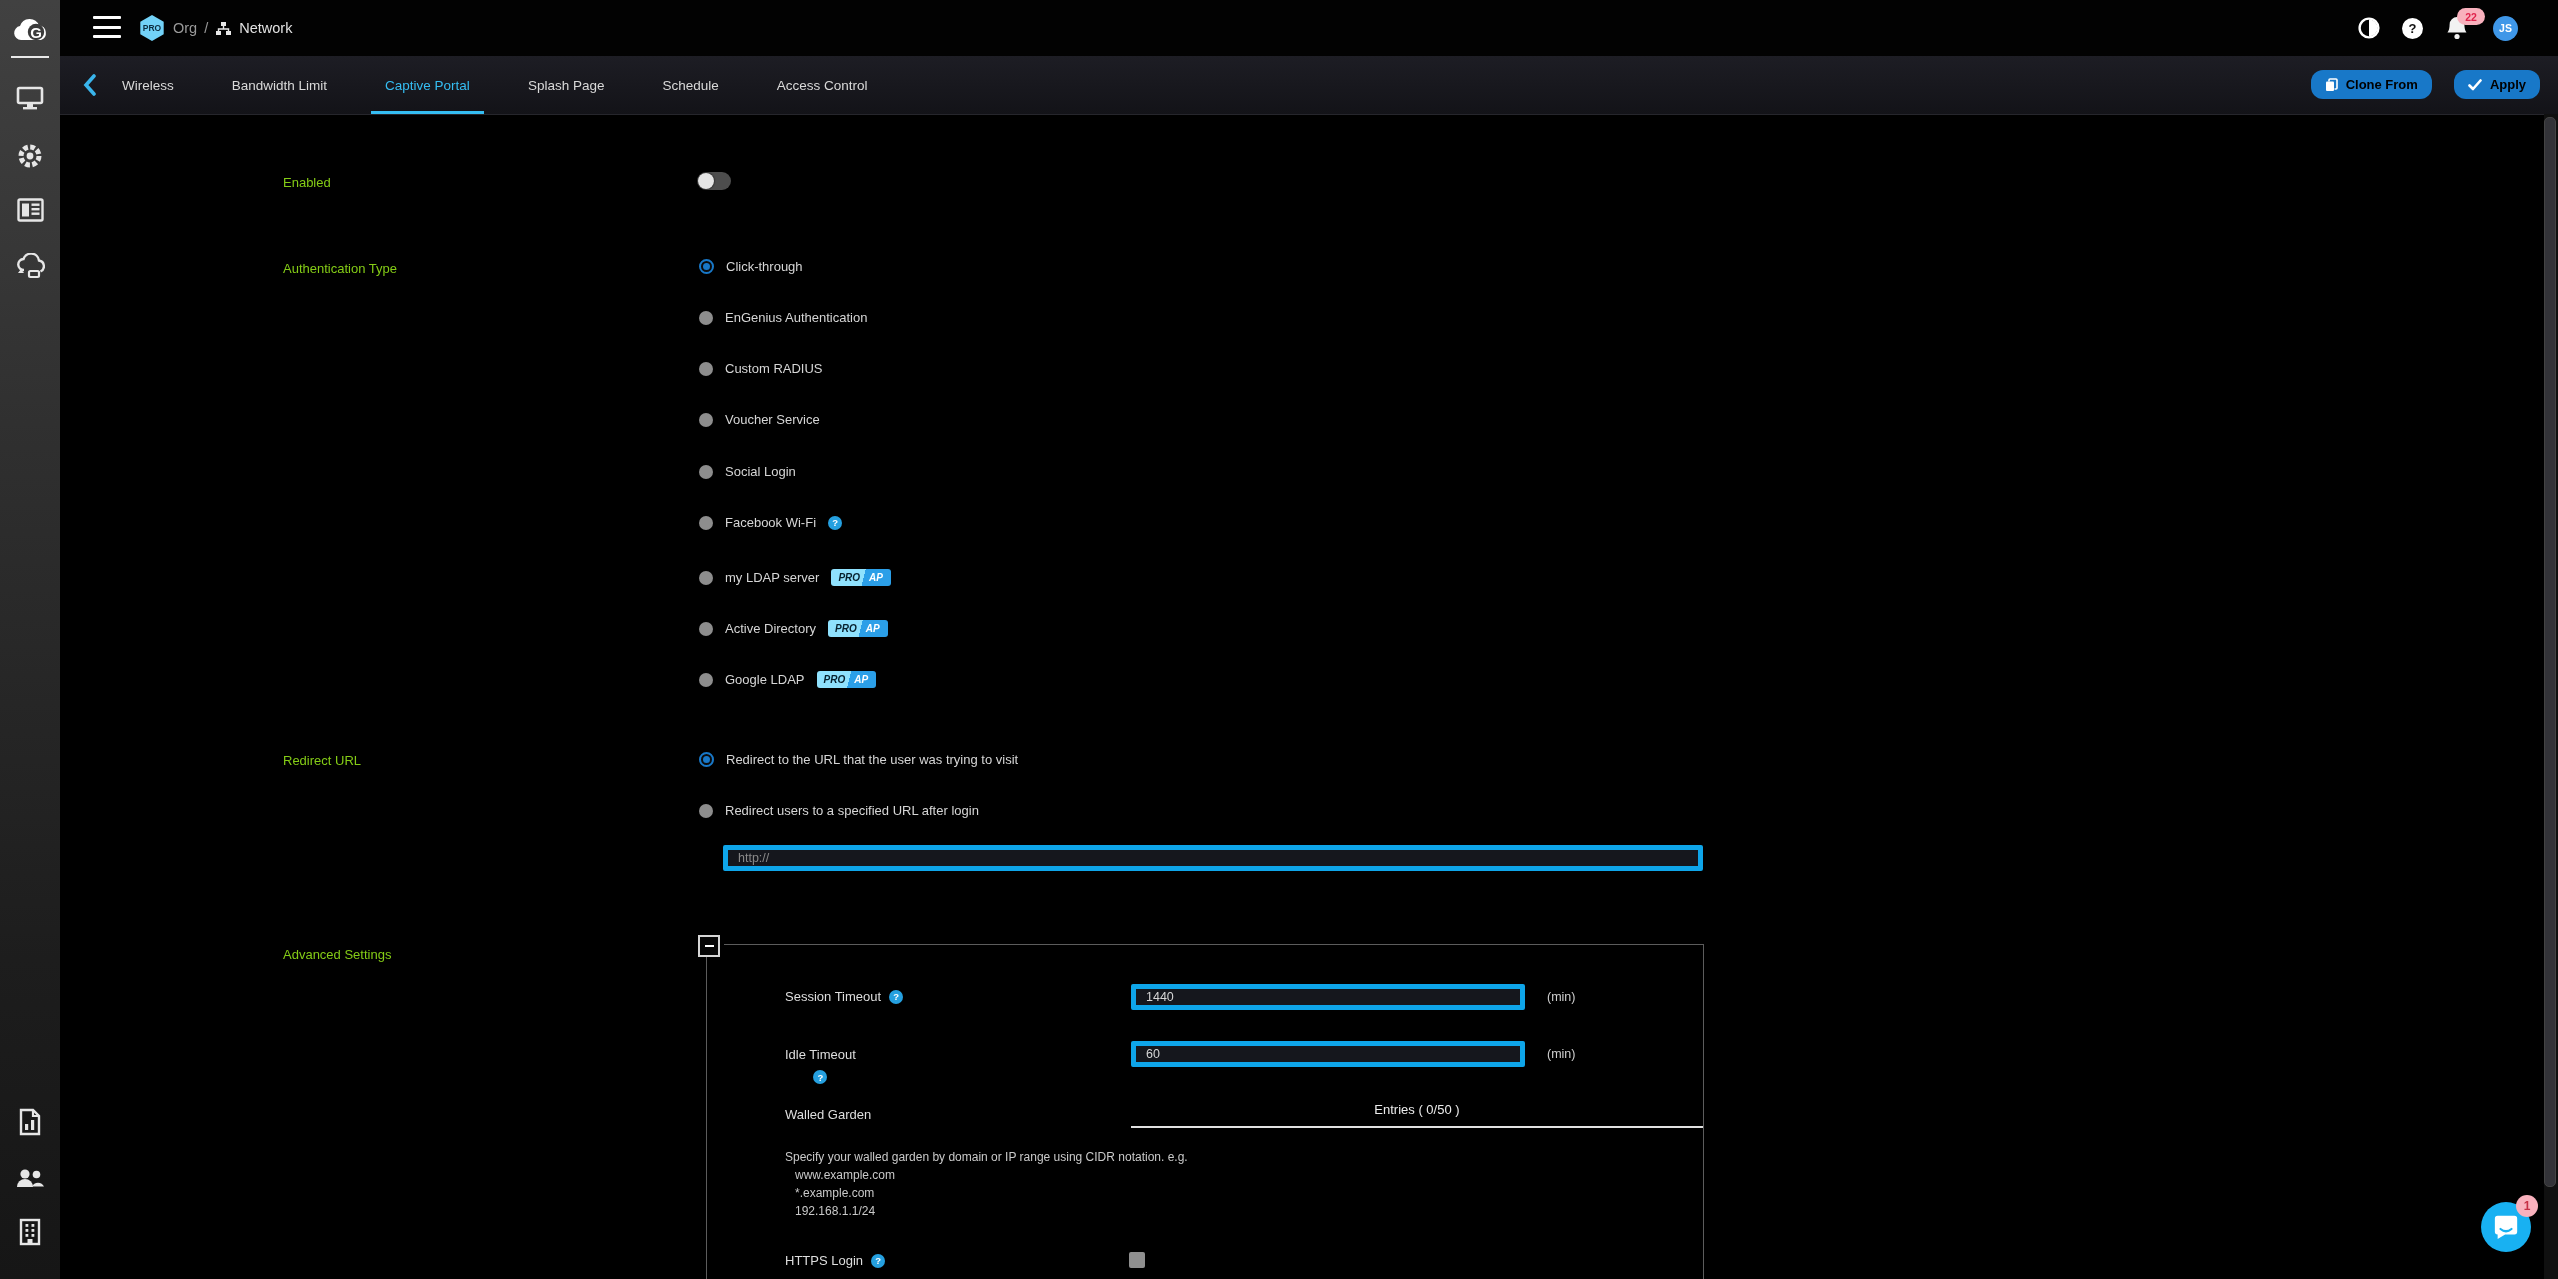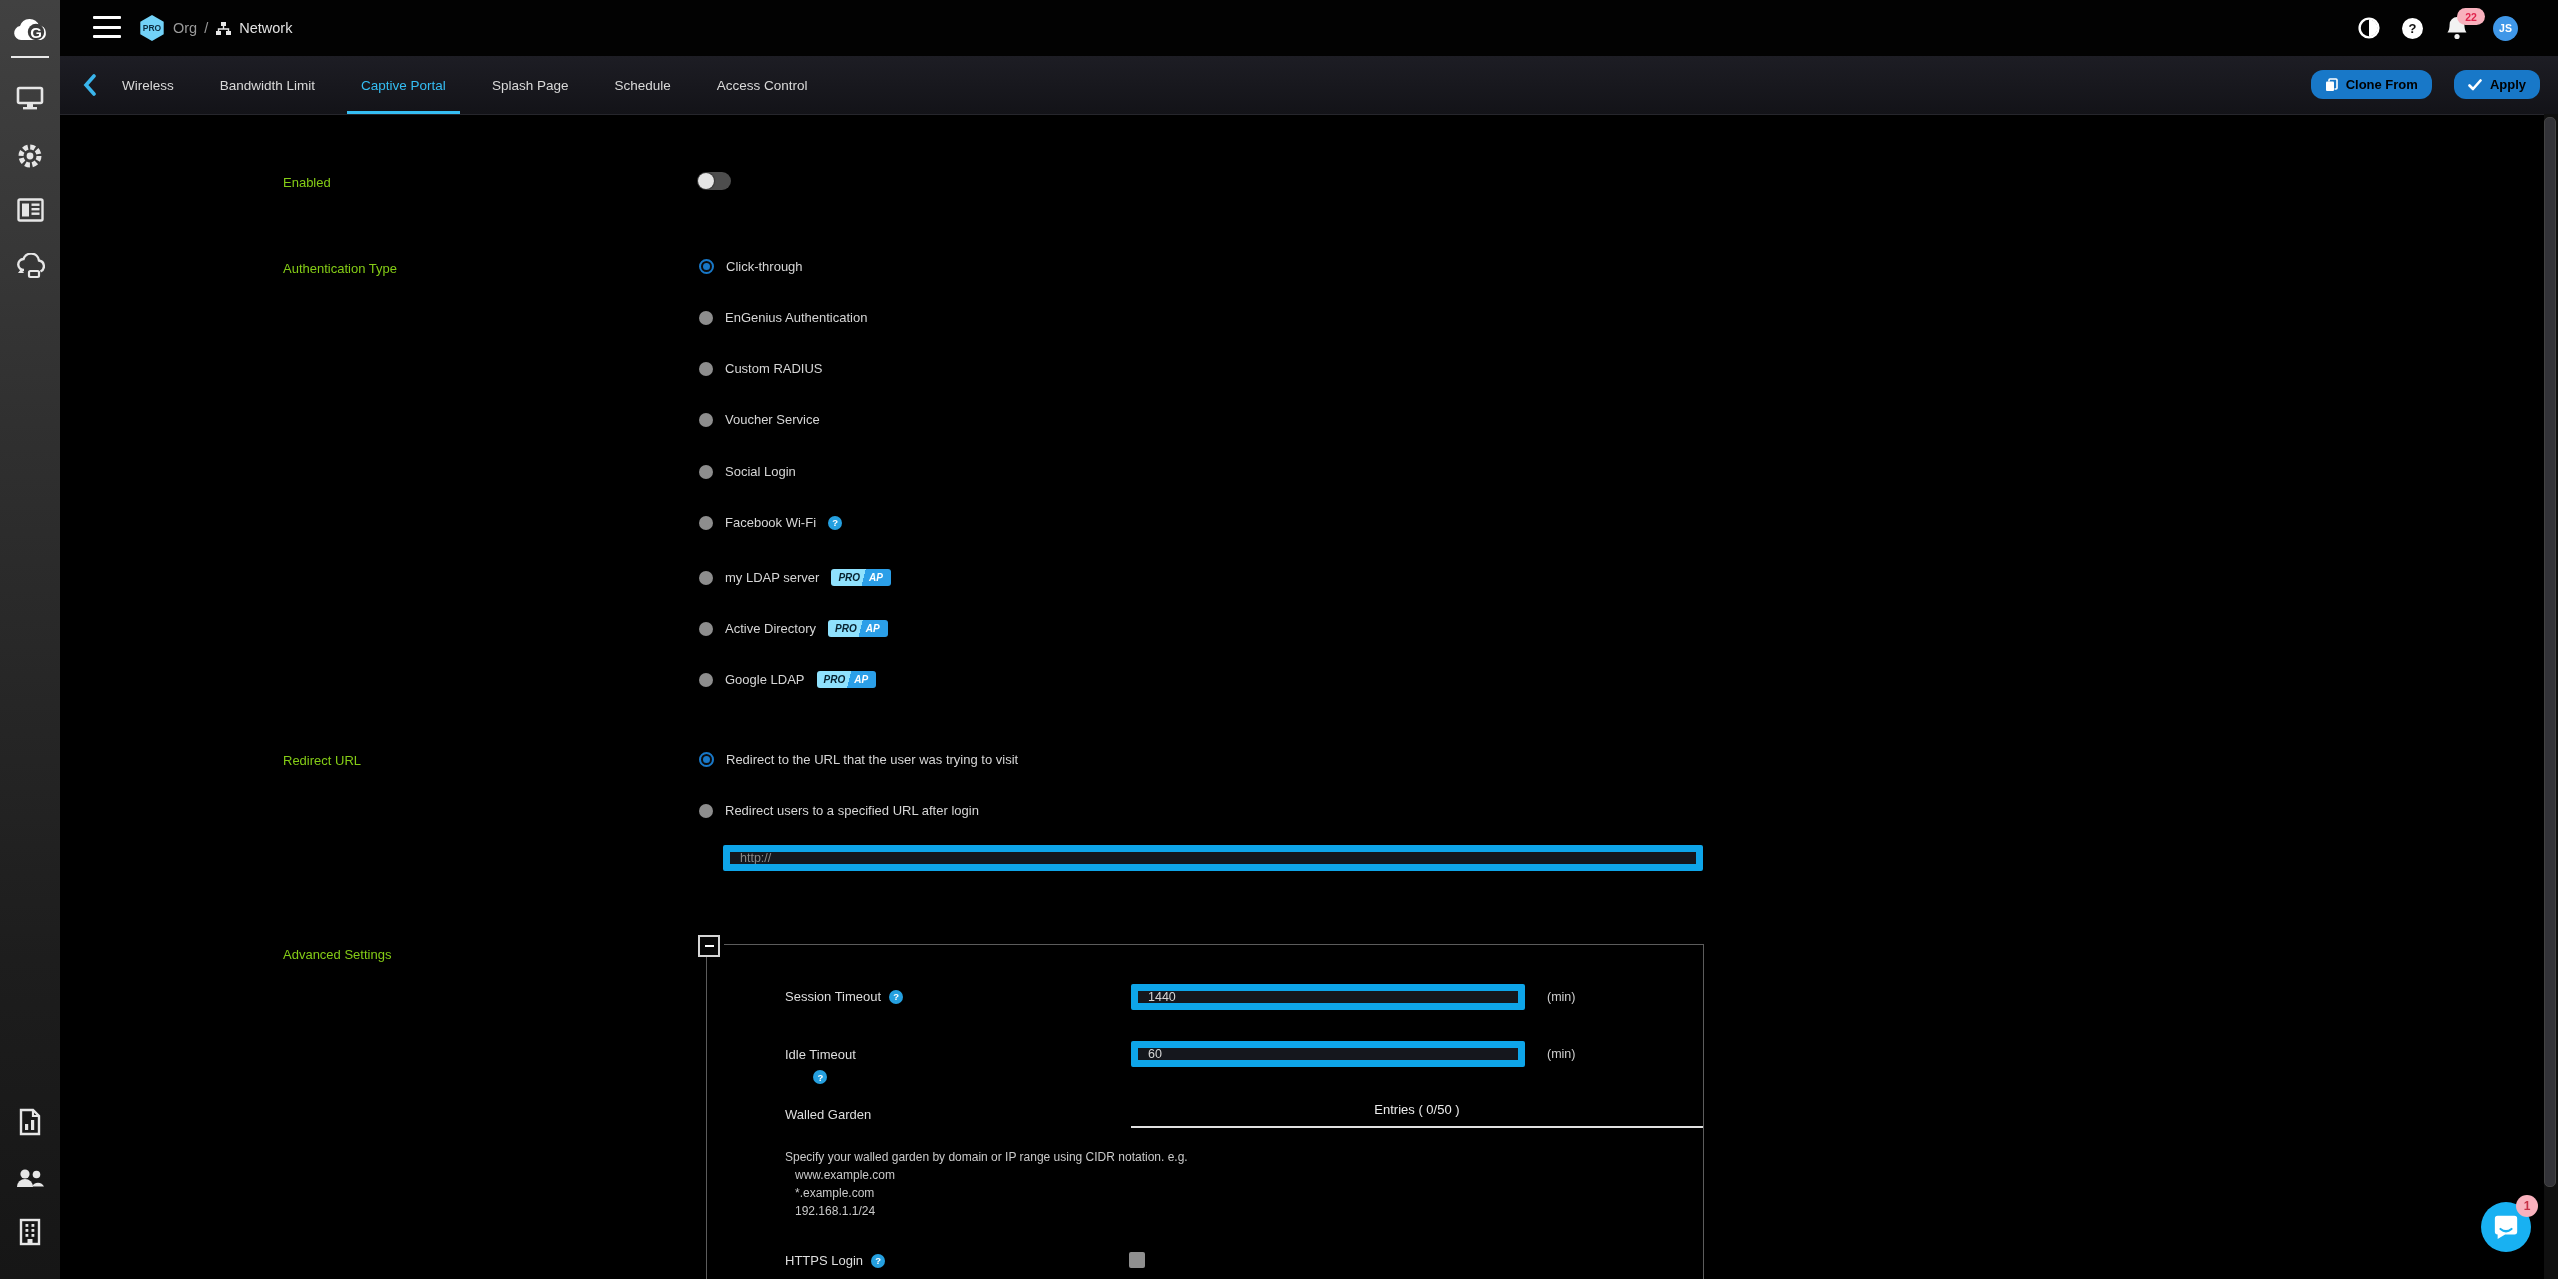--- a/index.html
+++ b/index.html
@@ -22,42 +22,42 @@
   .title-wrap{position:absolute;left:1103px;top:0;height:56px;display:flex;align-items:center;gap:10px;font-size:16px;color:#e8e8e8;}
   .top-right{position:absolute;right:40px;top:0;height:56px;display:flex;align-items:center;gap:22px;}
   .round-help{width:21px;height:21px;border-radius:50%;background:#fff;color:#111;font-weight:bold;font-size:13px;display:flex;align-items:center;justify-content:center;}
   .bell-wrap{position:relative;width:26px;height:26px;}
   .notif-badge{position:absolute;top:-7px;left:12px;min-width:22px;height:17px;border-radius:9px;background:var(--badge-pink);
        color:var(--badge-red);font-size:10.5px;font-weight:bold;display:flex;align-items:center;justify-content:center;padding:0 3px;}
   .avatar{width:25px;height:25px;border-radius:50%;background:var(--avatar-blue);color:#fff;font-size:10.5px;font-weight:bold;display:flex;align-items:center;justify-content:center;}
   
   .tabbar{left:60px;top:56px;right:0;height:58px;background:linear-gradient(180deg,#1d1d24 0%,#131318 100%);border-bottom:1px solid #26262c;}
   .back{position:absolute;left:16px;top:14px;width:26px;height:30px;display:flex;align-items:center;justify-content:center;cursor:pointer;}
-  .tabs{position:absolute;left:60px;top:0;height:58px;display:flex;align-items:center;gap:42px;font-size:13.5px;color:#d9d9d9;}
+  .tabs{position:absolute;left:60px;top:0;height:58px;display:flex;align-items:center;gap:54px;font-size:13.5px;color:#d9d9d9;}
   .tab{height:58px;display:flex;align-items:center;cursor:pointer;padding:0 2px;position:relative;}
   .tab.active{color:var(--accent);}
   .tab.active::after{content:"";position:absolute;left:-12px;right:-12px;bottom:0;height:3px;background:var(--accent);}
   .tab-actions{position:absolute;right:18px;top:14px;display:flex;gap:22px;}
   .btn{height:29px;padding:0 14px;border-radius:12px;background:var(--primary-blue);color:#000000;font-size:13px;font-weight:bold;
        display:flex;align-items:center;gap:8px;border:none;cursor:pointer;font-family:inherit;}
   
   .flabel{position:absolute;left:283px;font-size:13px;color:#84cc16;}
   .toggle{position:absolute;left:697px;top:172px;width:34px;height:18px;border-radius:9px;background:#4d4d4d;cursor:pointer;}
   .toggle .knob{position:absolute;left:1px;top:1px;width:16px;height:16px;border-radius:50%;background:#e6e6e6;box-shadow:0 0 2px #000;}
   .opt{position:absolute;left:699px;display:flex;align-items:center;gap:12px;font-size:13px;color:#d6d6d6;cursor:pointer;}
   .radio{width:14px;height:14px;border-radius:50%;background:#8d8d8d;flex:0 0 auto;}
   .radio.sel{background:#0b0b0b;border:2px solid var(--primary-blue);width:11px;height:11px;position:relative;}
   .radio.sel::after{content:"";position:absolute;inset:2px;border-radius:50%;background:var(--primary-blue);}
   .help{width:14px;height:14px;border-radius:50%;background:var(--help-blue);color:#fff;font-size:9.5px;font-weight:bold;
         display:inline-flex;align-items:center;justify-content:center;flex:0 0 auto;}
   .proap{display:inline-flex;height:17px;border-radius:3px;overflow:hidden;font-size:10px;font-weight:bold;font-style:italic;
          background:linear-gradient(104deg,var(--proap-light) 54%,var(--proap-dark) 54%);}
   .proap .p1{padding:0 5px 0 7px;color:#07212e;display:flex;align-items:center;}
   .proap .p2{padding:0 8px 0 4px;color:#fff;display:flex;align-items:center;}
-  .tinput{position:absolute;background:#15171d;border:7px solid #0ea5e9;color:#d6d6d6;font-size:12.5px;padding:0 10px;
+  .tinput{position:absolute;background:#15171d;border:5px solid #0ea5e9;color:#d6d6d6;font-size:12.5px;padding:0 10px;
           font-family:inherit;box-sizing:border-box;border-radius:2px;}
   .tinput::placeholder{color:#8a8a8a;}
   .unit{position:absolute;font-size:12.5px;color:#cfcfcf;}
   .panel-line{position:absolute;background:#5c5c5c;}
   .collapse-box{position:absolute;left:698px;top:935px;width:18px;height:18px;border:2px solid #d6d6d6;background:#060606;
         display:flex;align-items:center;justify-content:center;cursor:pointer;}
   .collapse-box span{width:9px;height:2px;background:#fff;display:block;}
   .inlabel{position:absolute;display:flex;align-items:center;gap:8px;font-size:13px;color:#dedede;}
   .entries-hd{position:absolute;left:1131px;top:1102px;width:572px;text-align:center;font-size:13px;font-weight:500;color:#ececec;}
   .entries-ul{position:absolute;left:1131px;top:1126px;width:572px;height:2px;background:#e0e0e0;}

